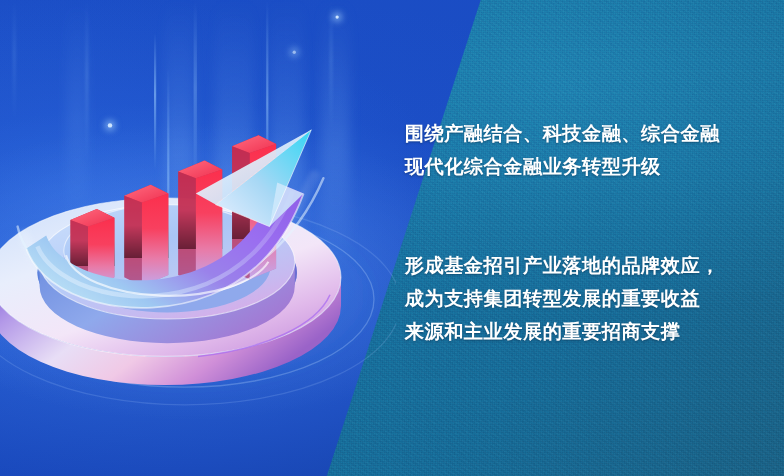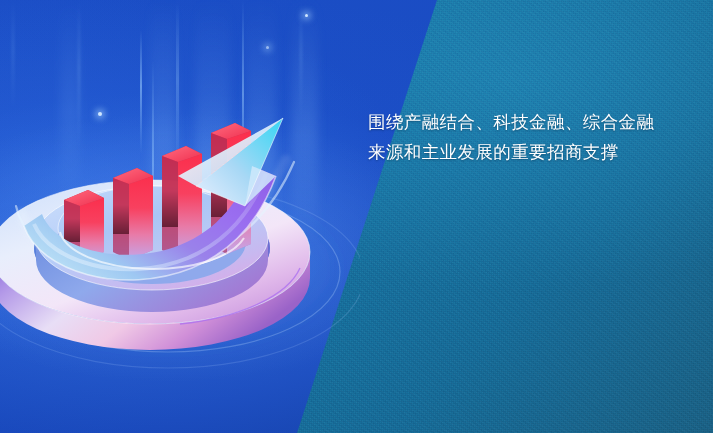--- a/index.html
+++ b/index.html
@@ -7,20 +7,21 @@
     padding: 0;
     background: #0d2a6b;
   }
   #stage {
     position: relative;
     width: 713px;
     height: 433px;
     overflow: hidden;
     font-family: "DejaVu Sans", "Liberation Sans", sans-serif;
     background: #1a4fc4;
+    font-weight: bold;
   }
 
   
   .bg-left {
     position: absolute;
     inset: 0;
     background:
       radial-gradient(120% 90% at 22% 62%, rgba(80,150,255,0.40) 0%, rgba(40,95,220,0.12) 45%, rgba(0,0,0,0) 72%),
       radial-gradient(70% 60% at 8% 40%, rgba(60,130,245,0.30) 0%, rgba(0,0,0,0) 70%),
       linear-gradient(160deg, #1b4ec6 0%, #1a4cc3 38%, #1745b6 70%, #17439f 100%);
@@ -322,17 +323,22 @@
       <polygon points="283,118 245,206 196,186" fill="none" stroke="rgba(255,255,255,0.6)" stroke-width="0.9"></polygon>
     </g>
 
     <path d="M 60,232 a 94,42 0 0,0 184,6" fill="none" stroke="rgba(255,255,255,0.65)" stroke-width="2"></path>
 
     <path d="M 300,268 a 160,72 0 0,1 -120,56" fill="none" stroke="rgba(170,110,240,0.75)" stroke-width="1.4"></path>
   </svg>
 
   <div class="copy" id="para1">
     <span class="ln">围绕产融结合、科技金融、综合金融</span>
+    <span class="ln">现代化综合金融业务转型升级</span>
+  </div>
+
+  <div class="copy" id="para2">
+    <span class="ln">形成基金招引产业落地的品牌效应，</span>
+    <span class="ln">成为支持集团转型发展的重要收益</span>
     <span class="ln">来源和主业发展的重要招商支撑</span>
   </div>
 
-
 </div>
 
 </body></html>

